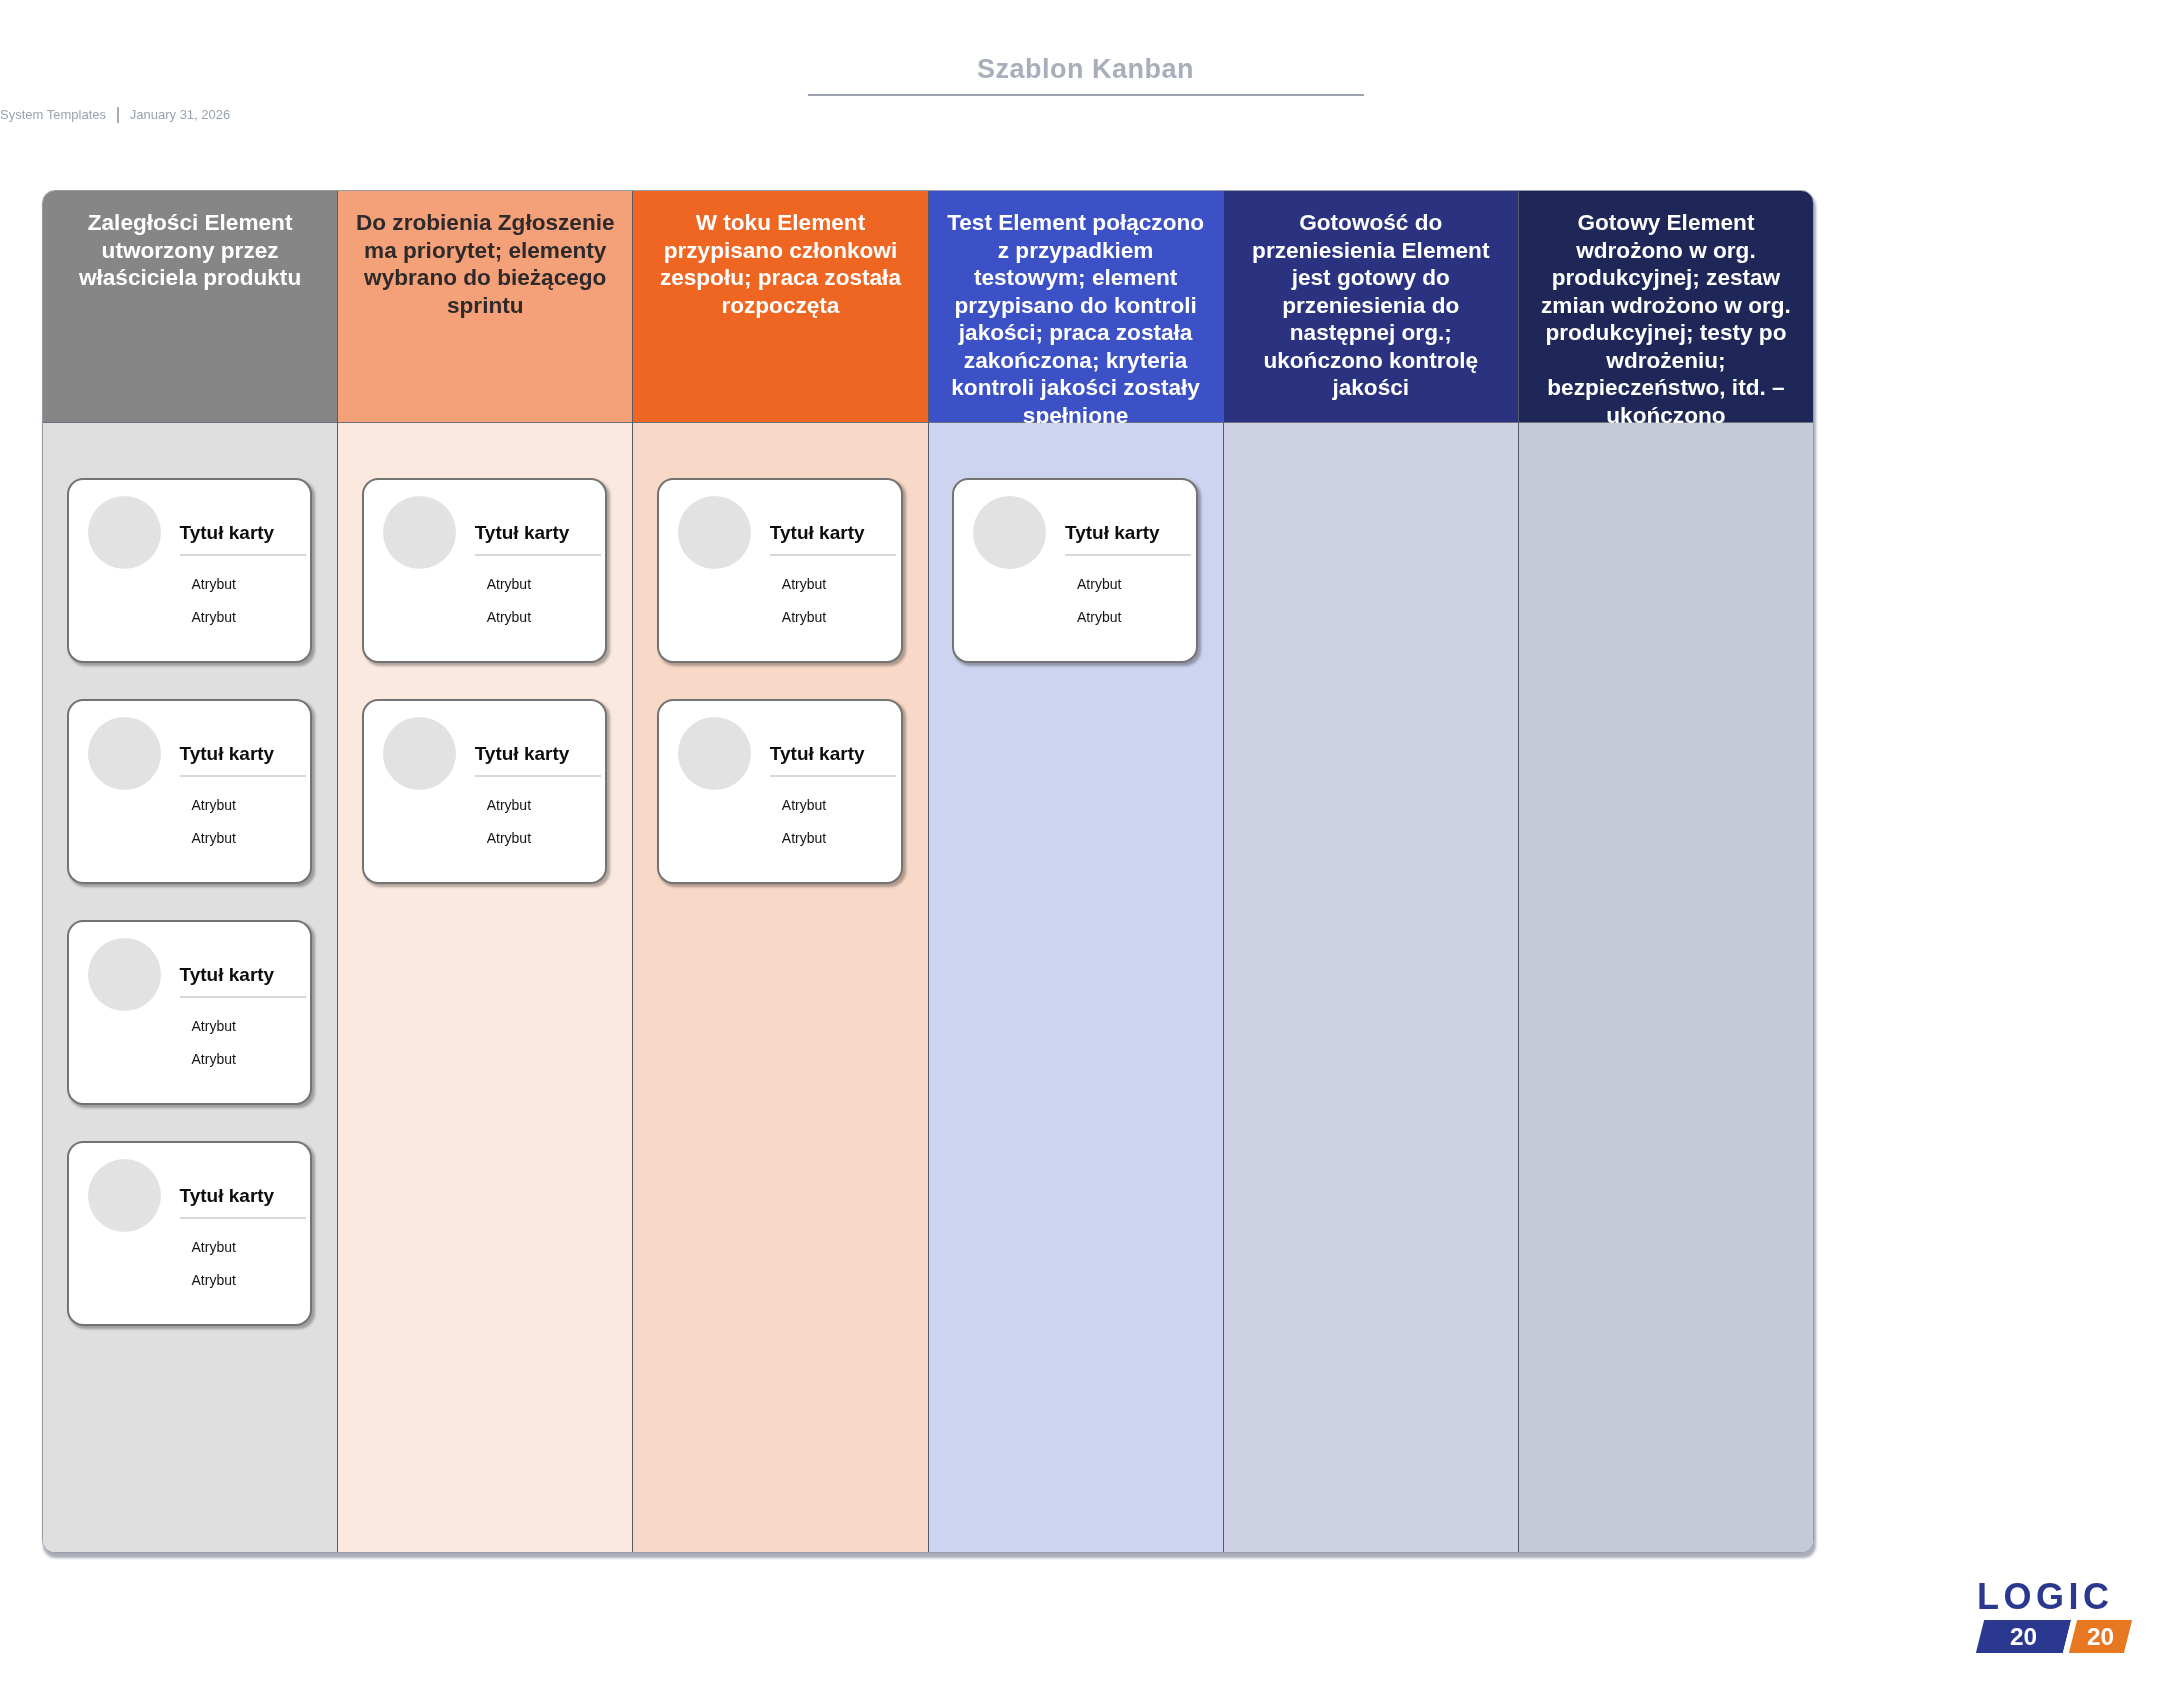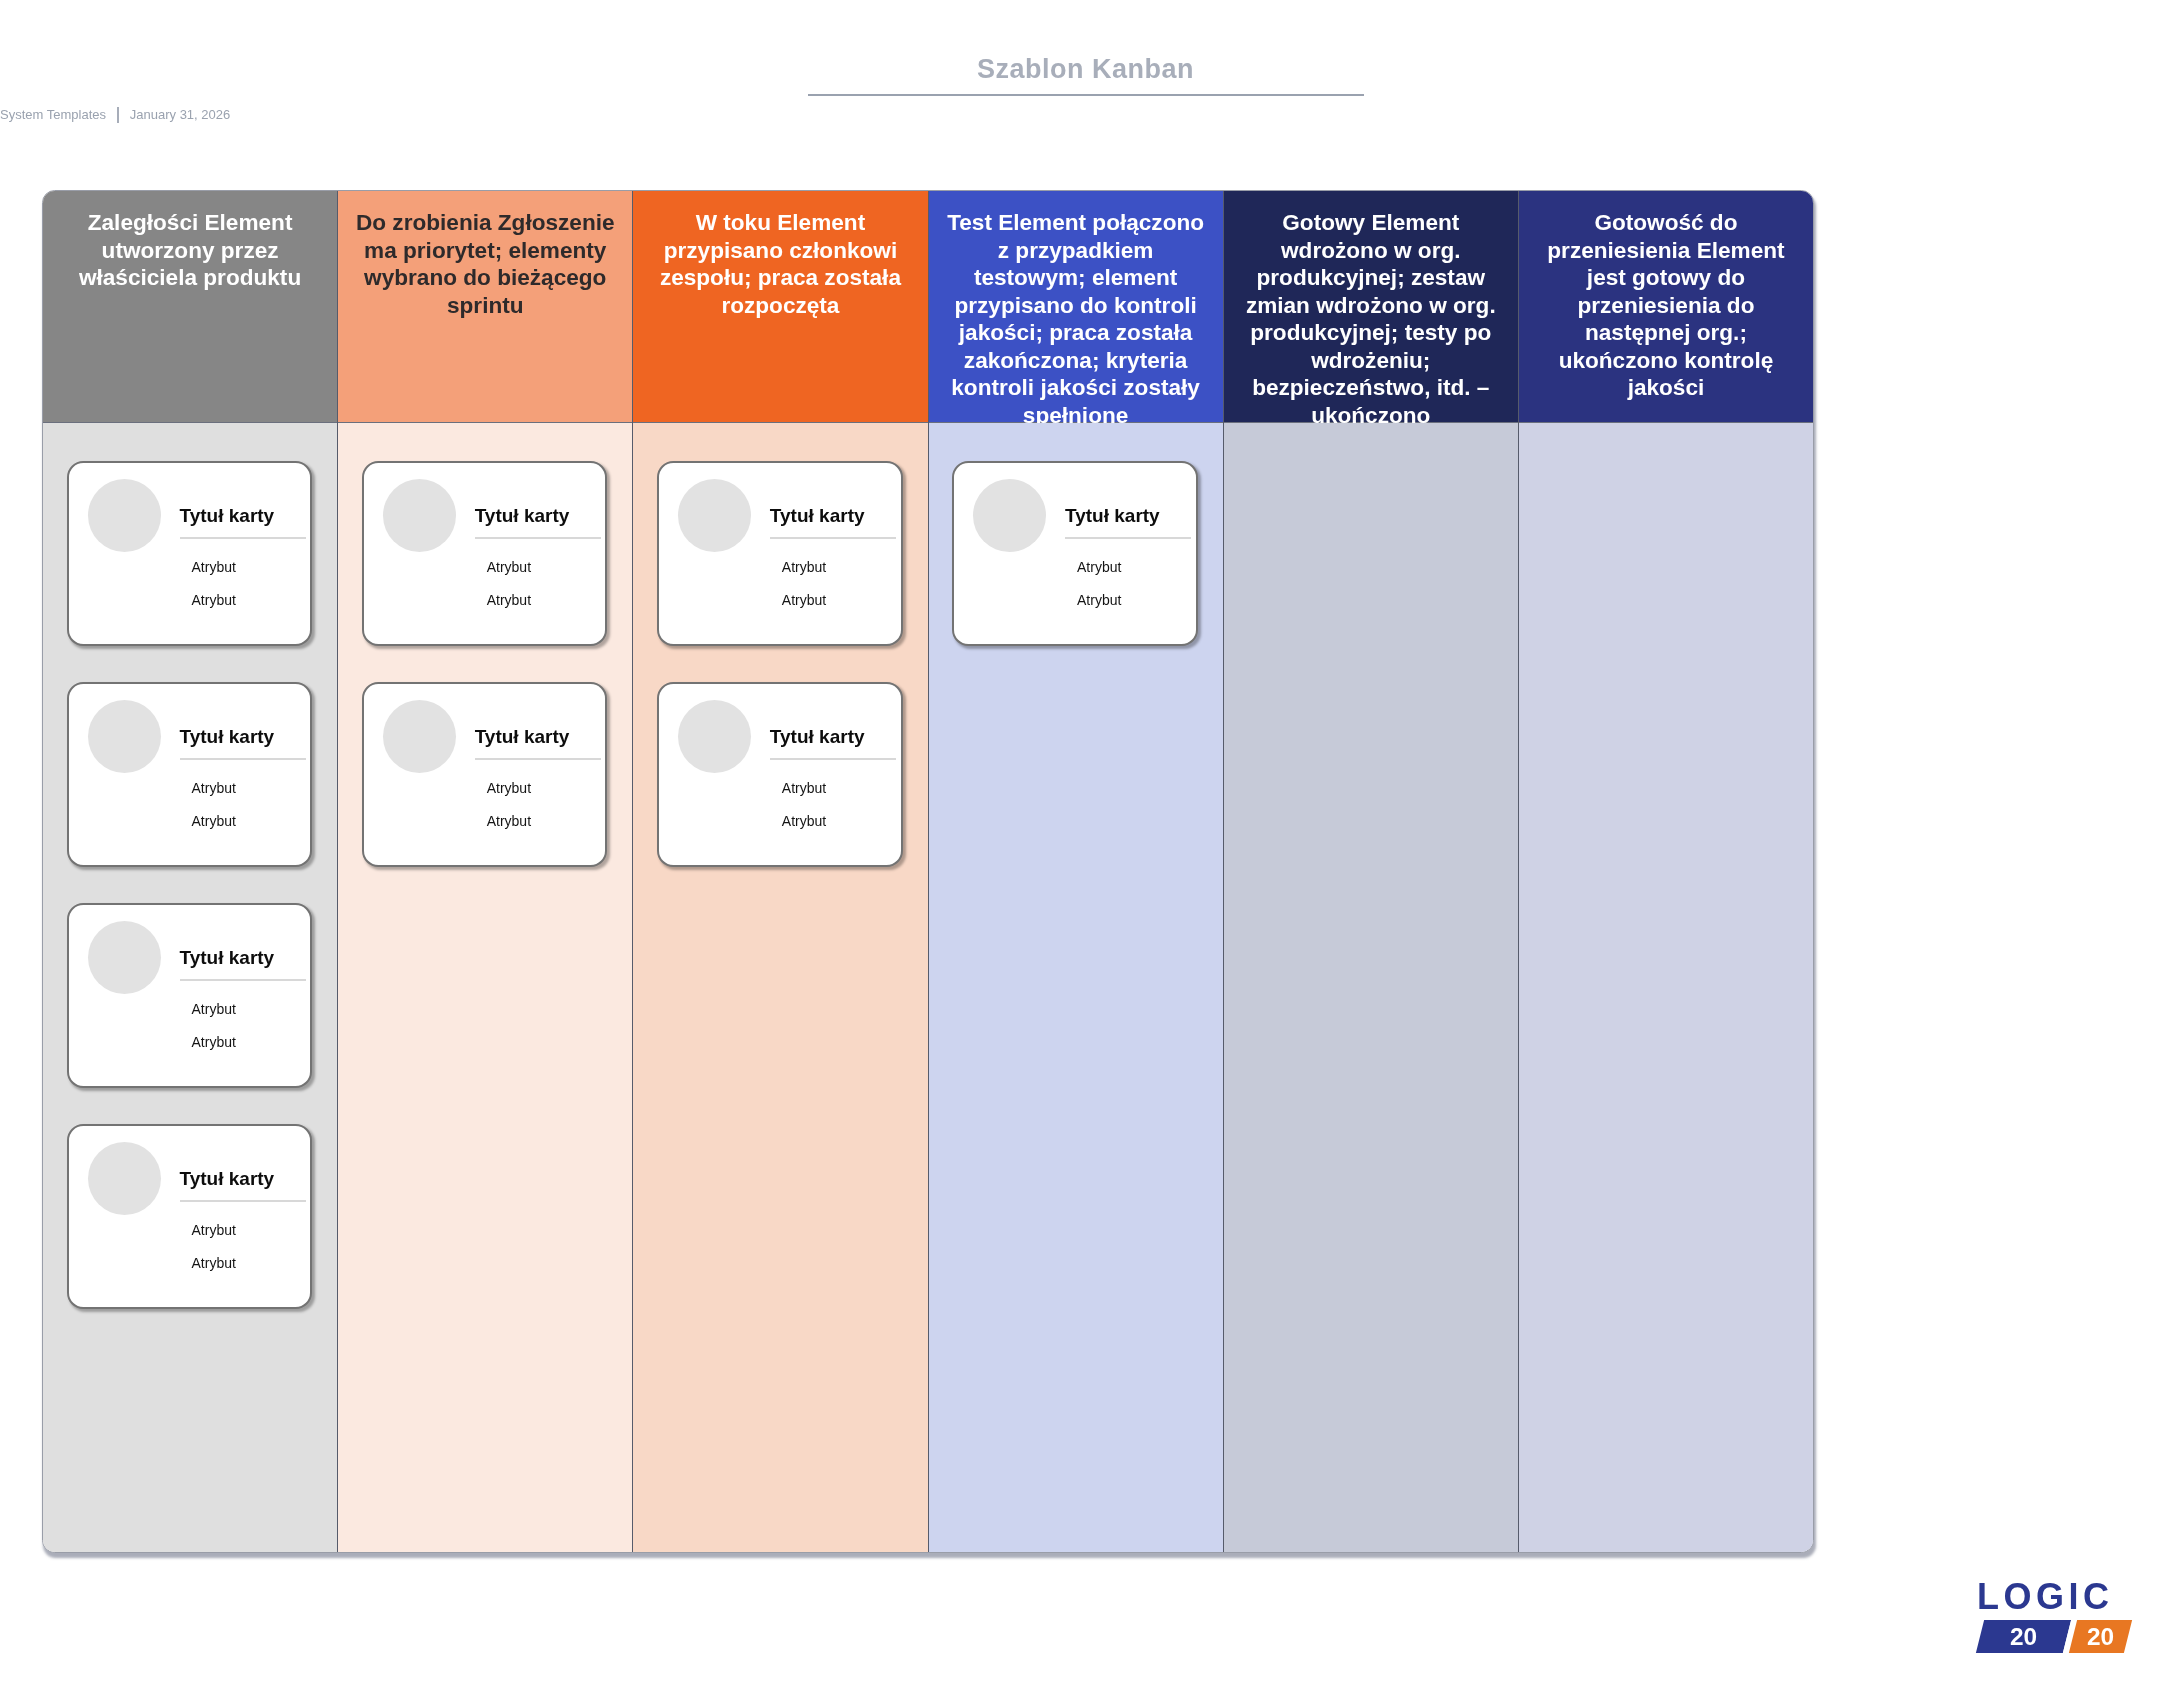--- a/index.html
+++ b/index.html
@@ -35,21 +35,21 @@
     background: #fff;
   }
   .kcol { flex: 1 1 0; display: flex; flex-direction: column; min-width: 0; }
   .kcol:not(:last-child) { border-right: 1.8px solid #565B6B; }
   .kcol-header {
     height: 232px; flex: 0 0 232px;
     padding: 18px 11px 0 11px;
     font-size: 22.6px; font-weight: bold; line-height: 1.22; text-align: center;
     border-bottom: 1.8px solid #6A6F7D;
   }
-  .kcol-body { flex: 1 1 auto; padding-top: 38px; overflow: hidden; }
+  .kcol-body { flex: 1 1 auto; padding-top: 55px; overflow: hidden; }
 
   
   .kcard {
     position: relative;
     height: 185px; margin: 0 25px 36px 23.5px;
     background: #ffffff;
     border: 2.7px solid #737373; border-radius: 16.3px;
     box-shadow: 2.7px 2.7px 2.7px rgba(0,0,0,0.30);
     cursor: pointer;
   }
@@ -193,26 +193,26 @@
           <div class="kcard-content">
             <div class="kcard-title">Tytuł karty</div>
             <div class="kcard-divider"></div>
             <div class="kcard-attr">Atrybut</div>
             <div class="kcard-attr">Atrybut</div>
           </div>
         </div>
       </div>
     </section>
     <section class="kcol">
+      <div class="kcol-header" style="background: rgb(43, 51, 128); color: rgb(255, 255, 255);">Gotowość do przeniesienia Element jest gotowy do przeniesienia do następnej org.; ukończono kontrolę jakości</div>
+      <div class="kcol-body" style="background: rgb(207, 210, 229);"></div>
+    </section>
+    <section class="kcol">
       <div class="kcol-header" style="background: rgb(31, 39, 88); color: rgb(255, 255, 255);">Gotowy Element wdrożono w org. produkcyjnej; zestaw zmian wdrożono w org. produkcyjnej; testy po wdrożeniu; bezpieczeństwo, itd. – ukończono</div>
       <div class="kcol-body" style="background: rgb(198, 202, 216);"></div>
-    </section>
-    <section class="kcol">
-      <div class="kcol-header" style="background: rgb(43, 51, 128); color: rgb(255, 255, 255);">Gotowość do przeniesienia Element jest gotowy do przeniesienia do następnej org.; ukończono kontrolę jakości</div>
-      <div class="kcol-body" style="background: rgb(207, 210, 229);"></div>
     </section>
   </main>
 
 <div class="logo">
   <div class="logo-word" style="color: rgb(43, 56, 144);">LOGIC</div>
   <div class="logo-row">
     <div class="logo-block logo-left" id="logo-left" style="background: rgb(43, 56, 144);">
       <span>20</span>
     </div>
     <div class="logo-slash-gap"></div>

